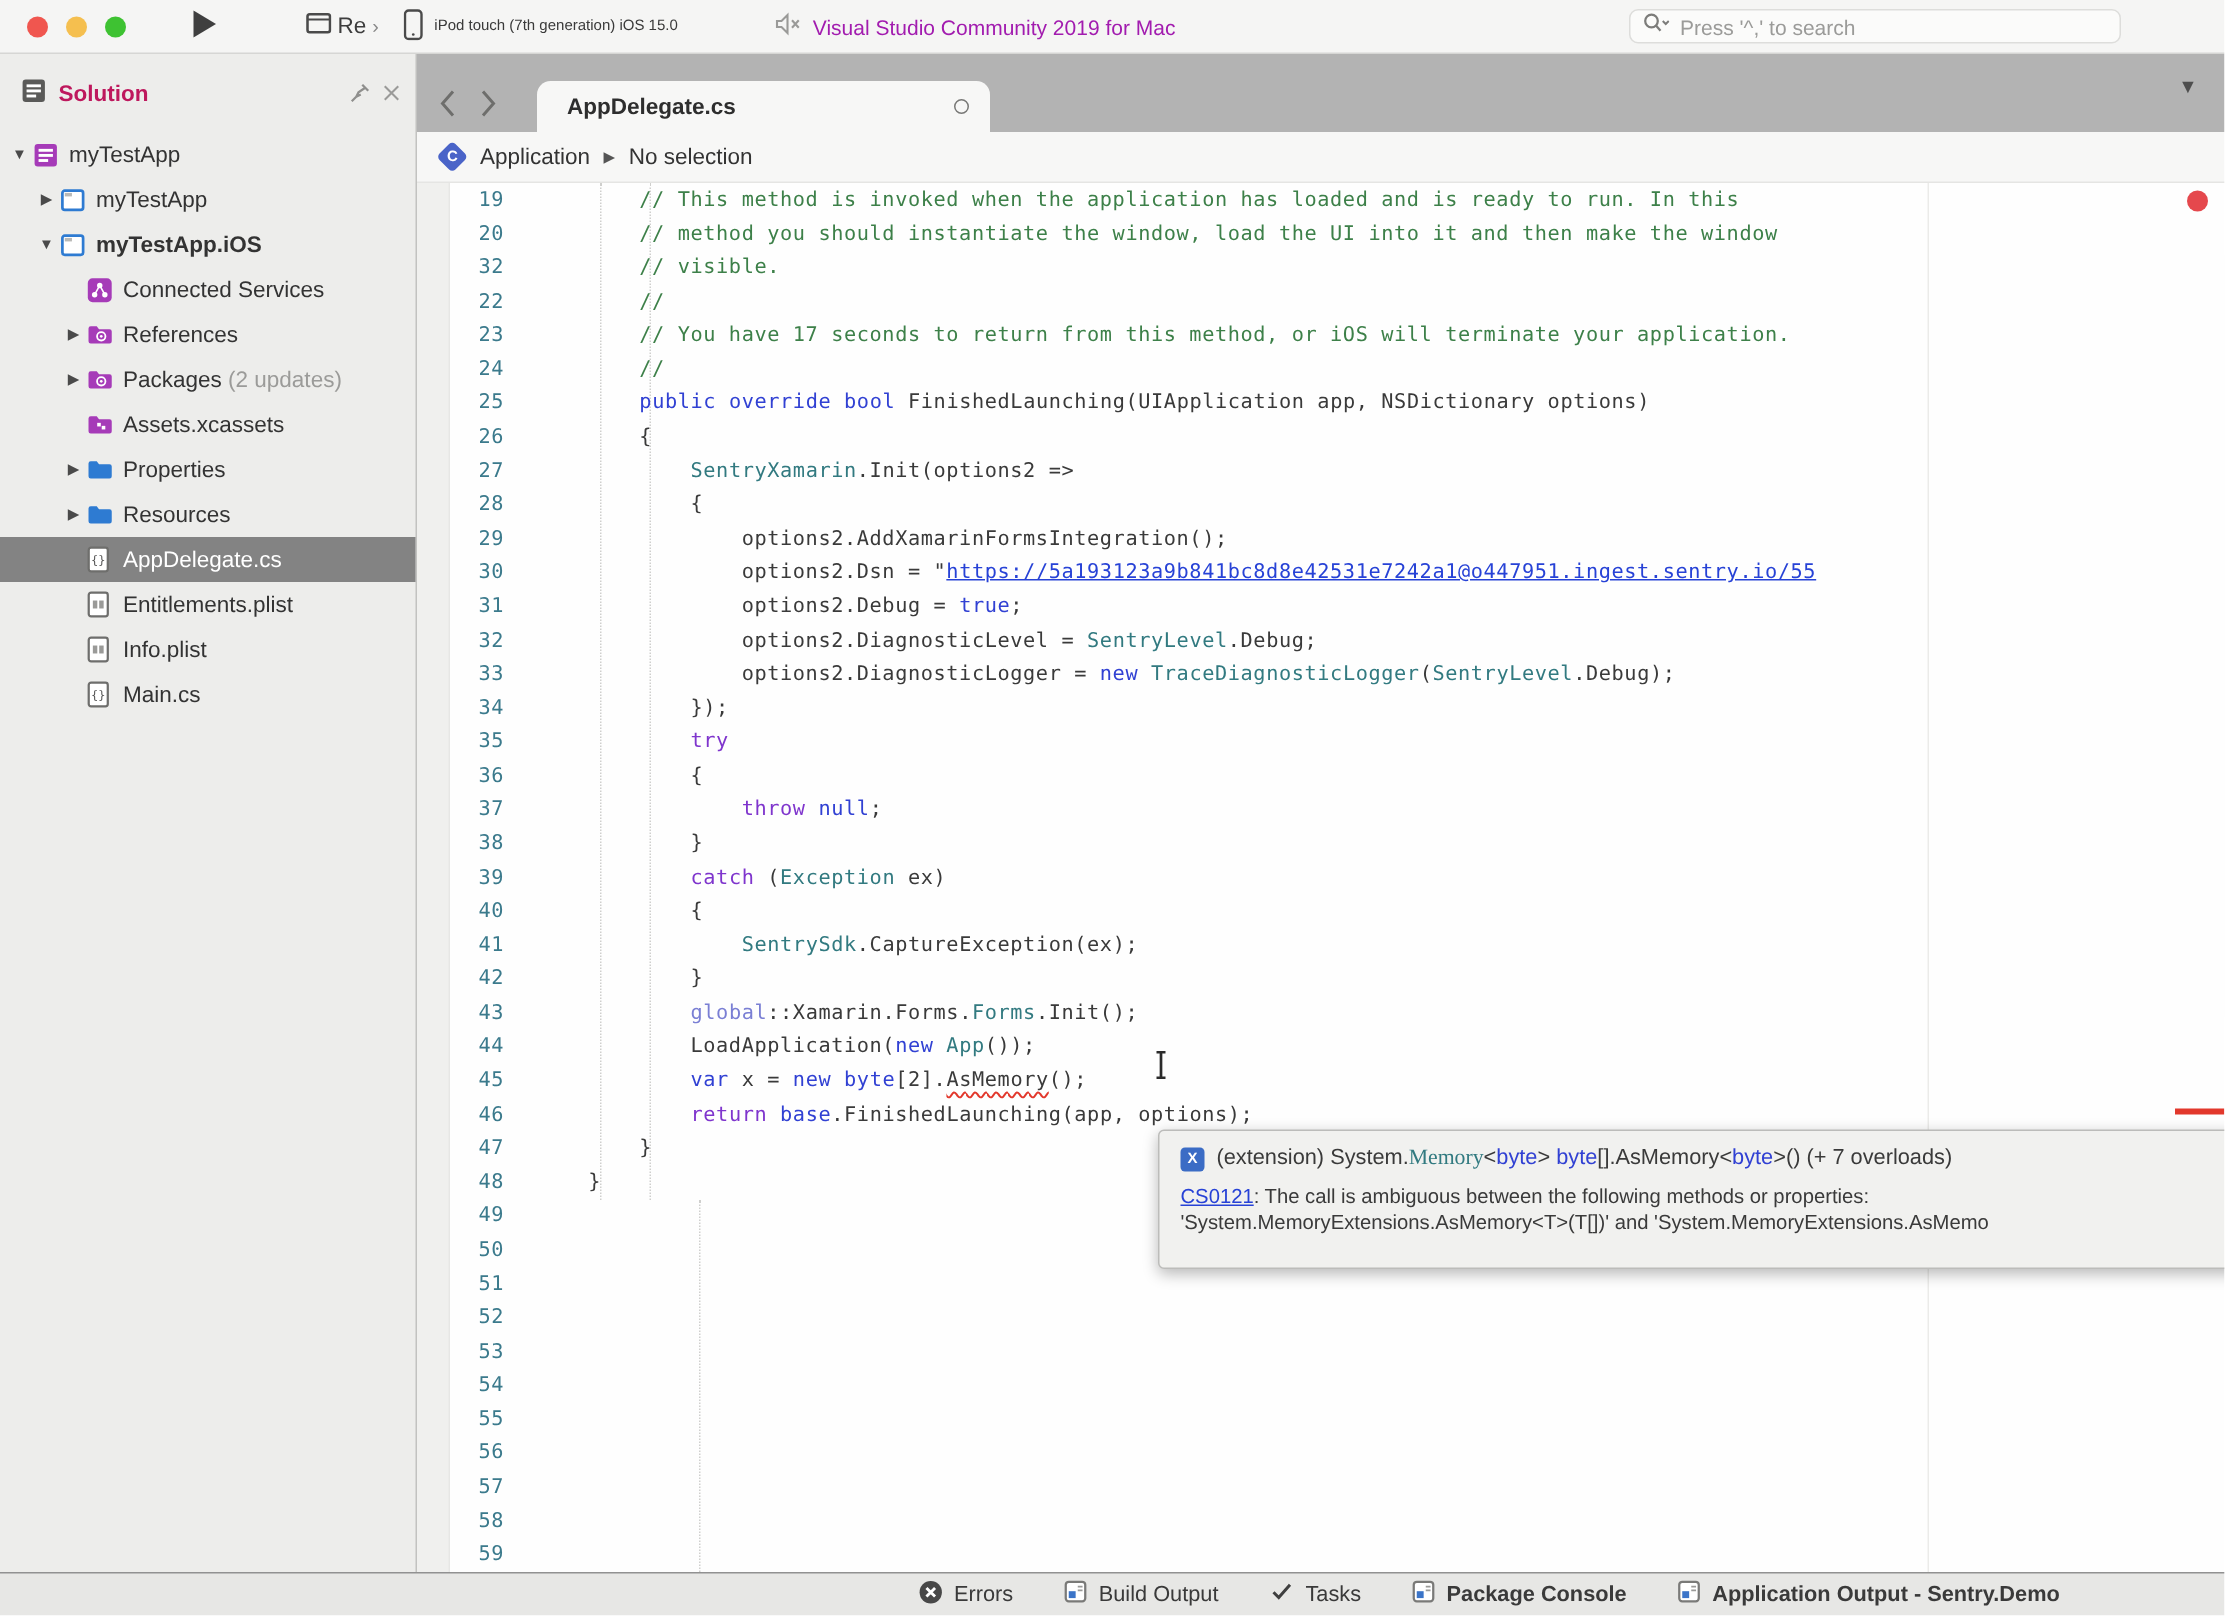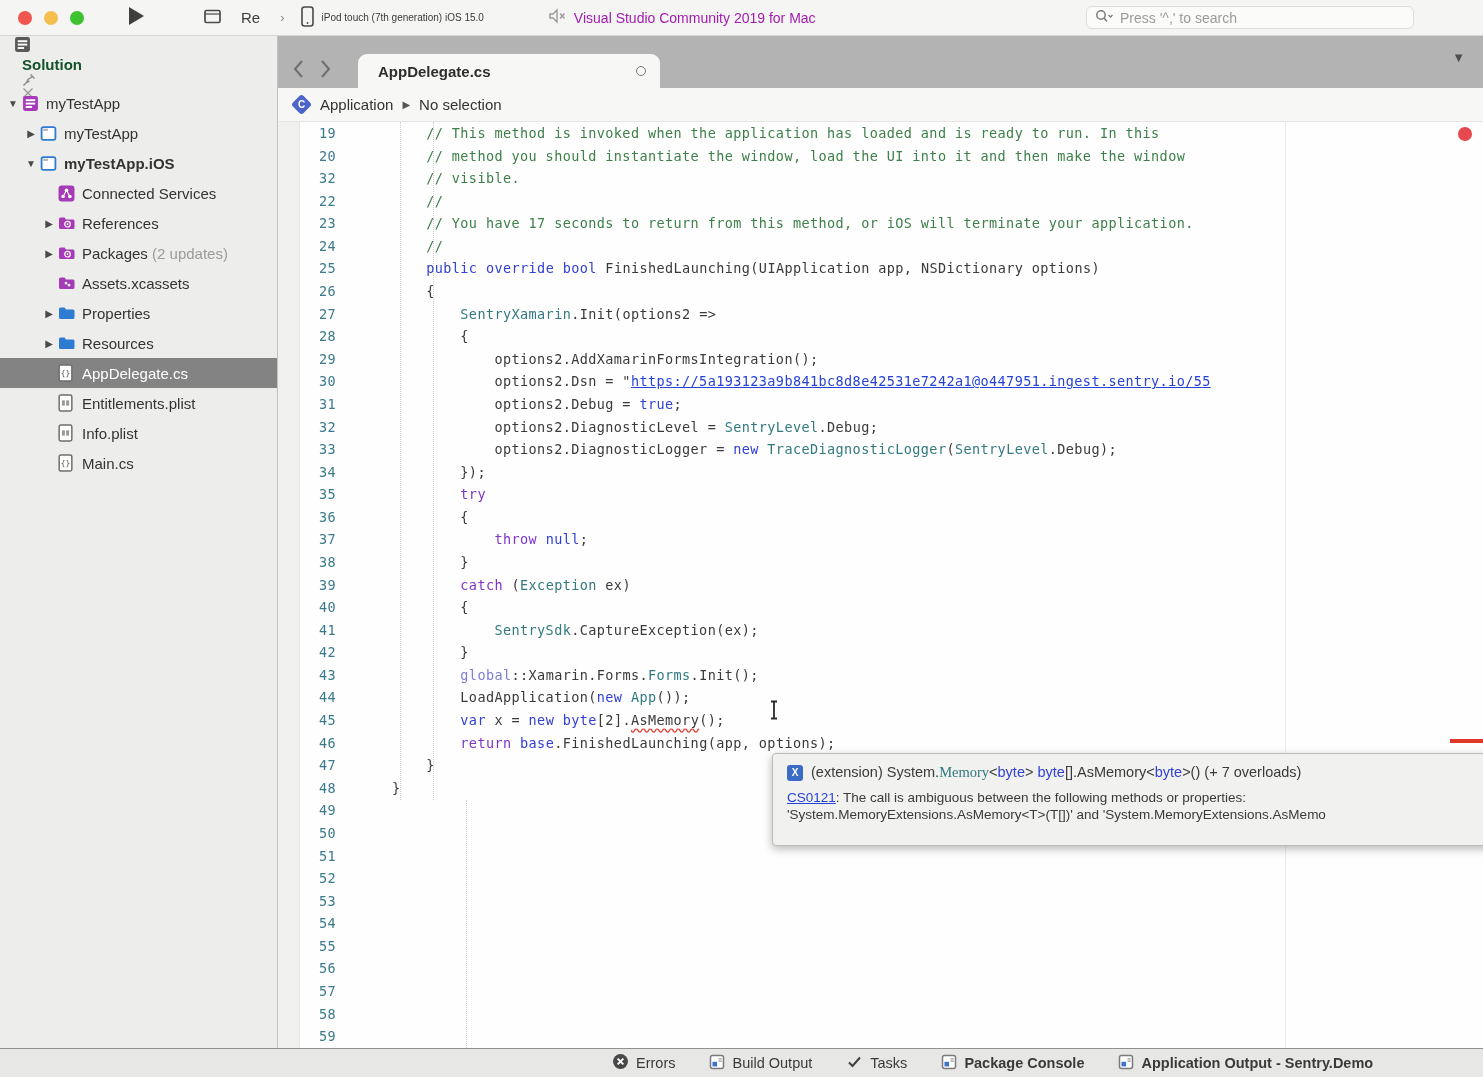--- a/index.html
+++ b/index.html
@@ -8,33 +8,33 @@
   .app { width:1483px; height:1077px; display:flex; flex-direction:column; position:relative; }
 
   
   .titlebar { height:36px; background:#f5f5f4; border-bottom:1px solid #d6d6d4; display:flex; align-items:center; flex:0 0 auto; position:relative; }
   .traffic { display:flex; gap:12px; margin-left:18px; }
   .tl { width:14px; height:14px; border-radius:50%; }
   .tl-close { background:#f0564f; }
   .tl-min { background:#f5bf4f; }
   .tl-zoom { background:#3ec232; }
   .run-btn { margin-left:42px; background:none; border:none; cursor:default; display:flex; align-items:center; }
-  .cfg-sel { margin-left:58px; display:flex; align-items:center; gap:20px; color:#3d3d3d; font-size:15px; }
+  .cfg-sel { margin-left:58px; display:flex; align-items:center; gap:4px; color:#3d3d3d; font-size:15px; }
   .cfg-chev { color:#8a8a8a; font-size:13px; }
   .device-sel { margin-left:16px; display:flex; align-items:center; gap:8px; color:#3a3a3a; font-size:10px; }
   .status-msg { margin-left:64px; display:flex; align-items:center; gap:8px; color:#a21caf; font-size:14px; }
   .searchbox { position:absolute; left:1086px; top:6px; width:328px; height:23px; background:#fbfbfa; border:1px solid #dddddb; border-radius:6px; display:flex; align-items:center; padding:0 8px; gap:7px; }
   .searchbox .ph { color:#9b9b99; font-size:14px; }
 
   
   .main { flex:1 1 auto; display:flex; min-height:0; }
 
   
   .sidebar { width:278px; flex:0 0 auto; background:#ededeb; border-right:1px solid #c2c2c0; display:flex; flex-direction:column; font-size:15px; }
-  .pad-header { height:52px; display:flex; padding:0 10px 0 14px; color:#14532d;flex-direction:column; }
+  .pad-header { height:52px; display:flex; align-items:center; padding:0 10px 0 14px; color:#be185d; }
   .pad-title { font-weight:700; margin-left:8px; flex:1; }
   .pad-btn { background:none; border:none; color:#8f8f8d; display:flex; align-items:center; margin-left:8px; }
   .tree-row { height:30px; display:flex; align-items:center; color:#333; }
   .tree-row.selected { background:#838383; color:#fff; }
   .tree-row.bold .tlabel { font-weight:700; }
   .disc { width:18px; text-align:center; font-size:10px; color:#4a4a4a; flex:0 0 auto; }
   .tree-row.selected .disc { color:#eee; }
   .ticon { width:24px; display:flex; align-items:center; justify-content:flex-start; flex:0 0 auto; }
   .tlabel { white-space:nowrap; }
   .tsuffix { color:#9b9b99; }

